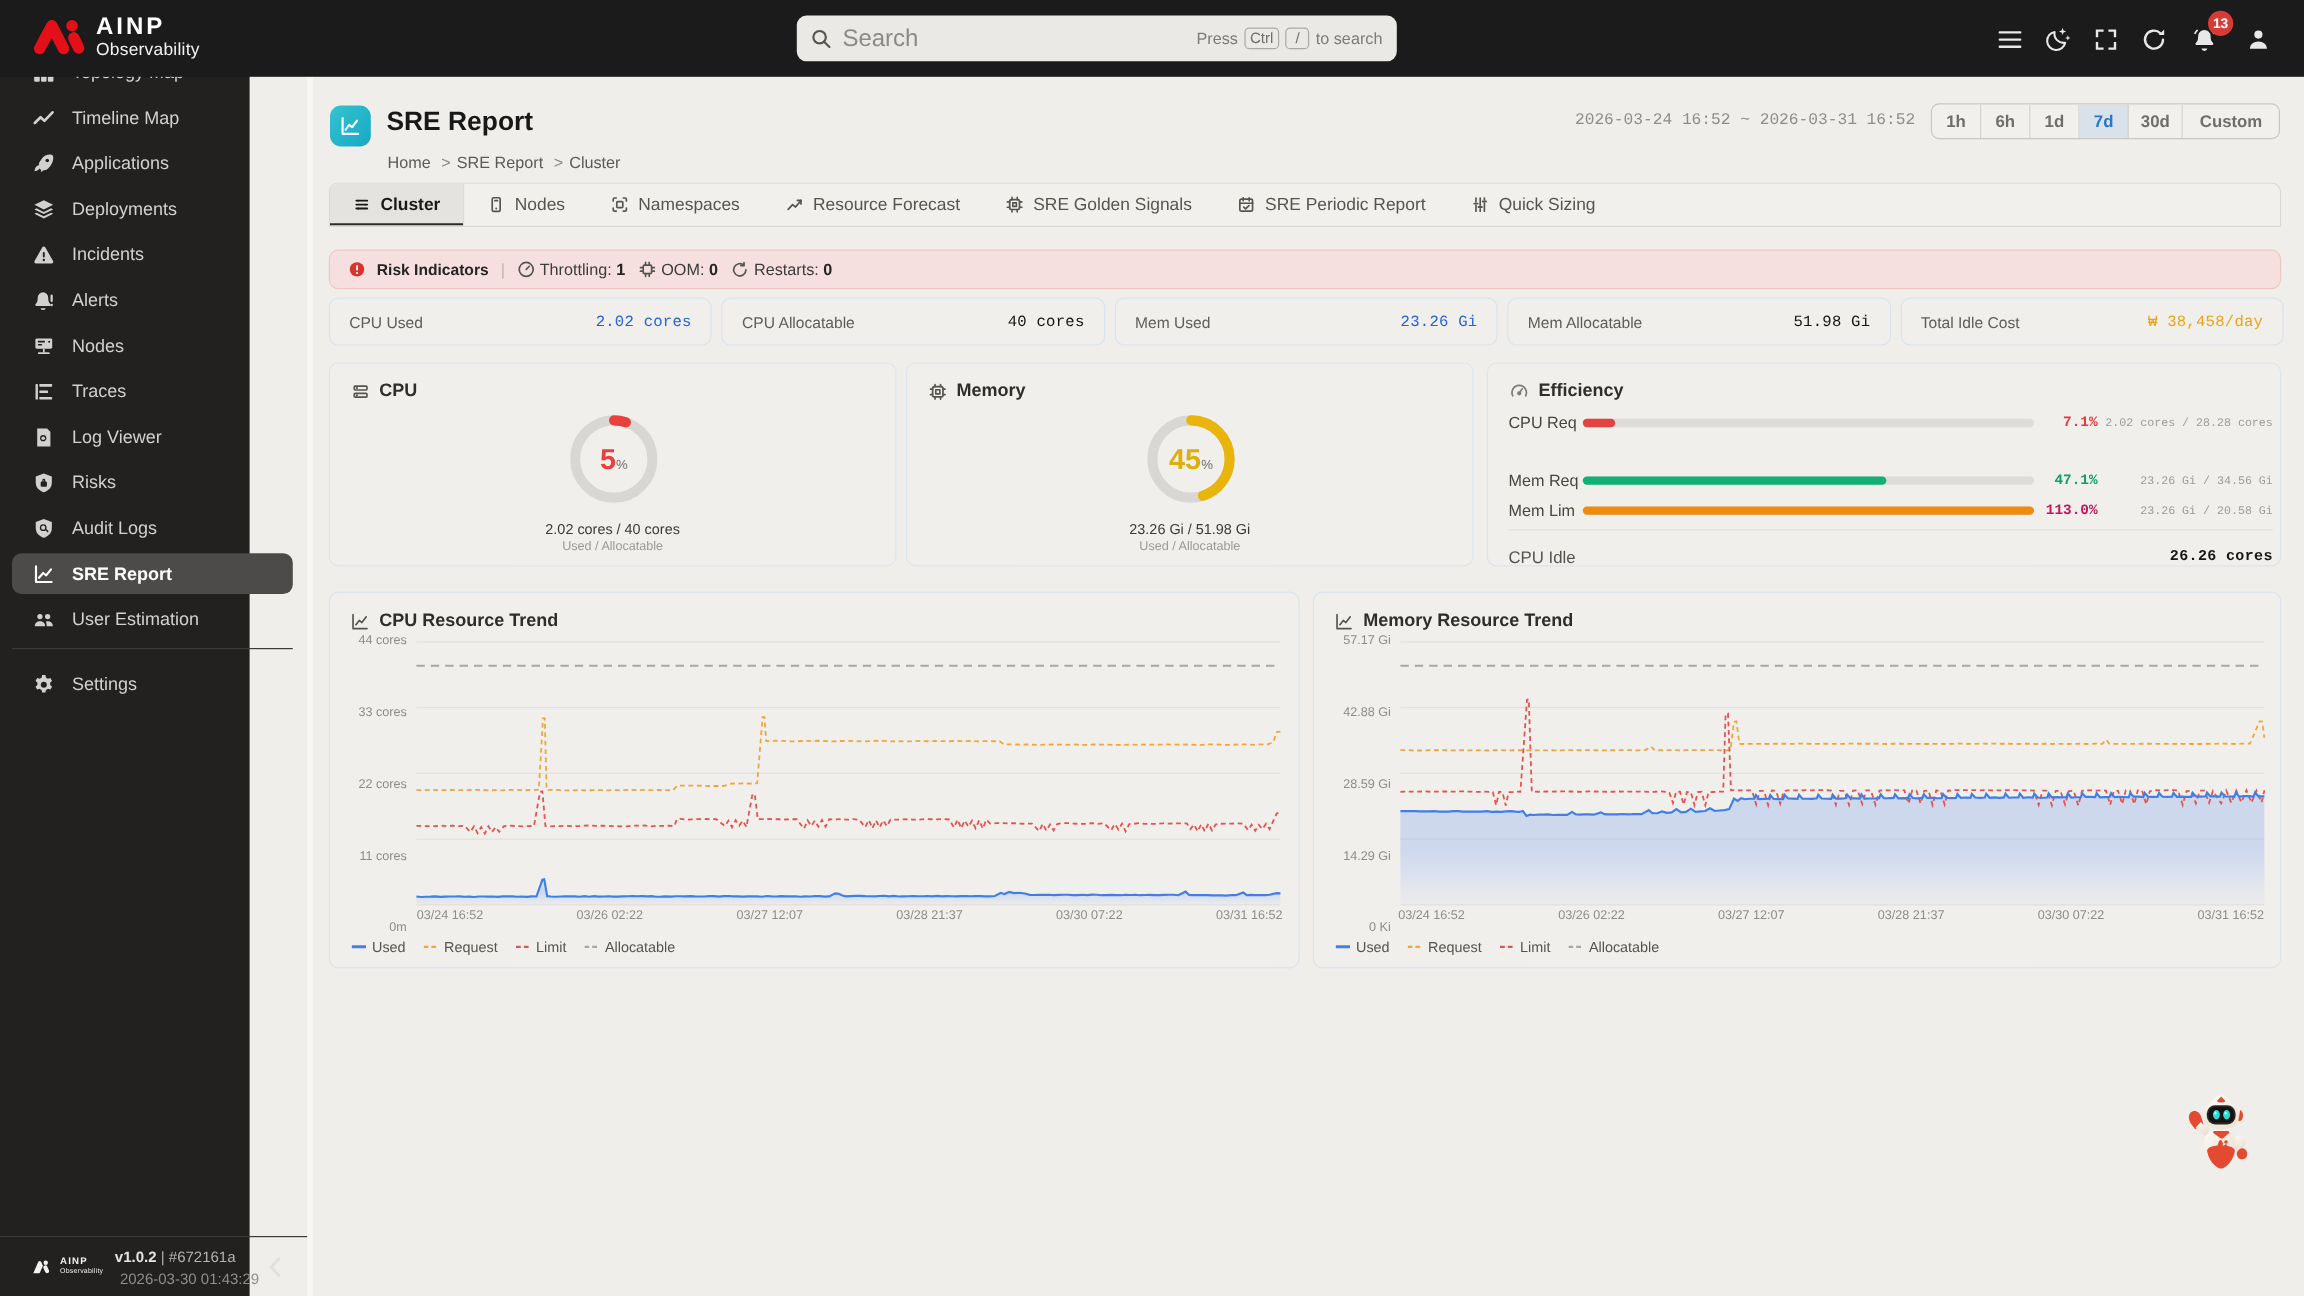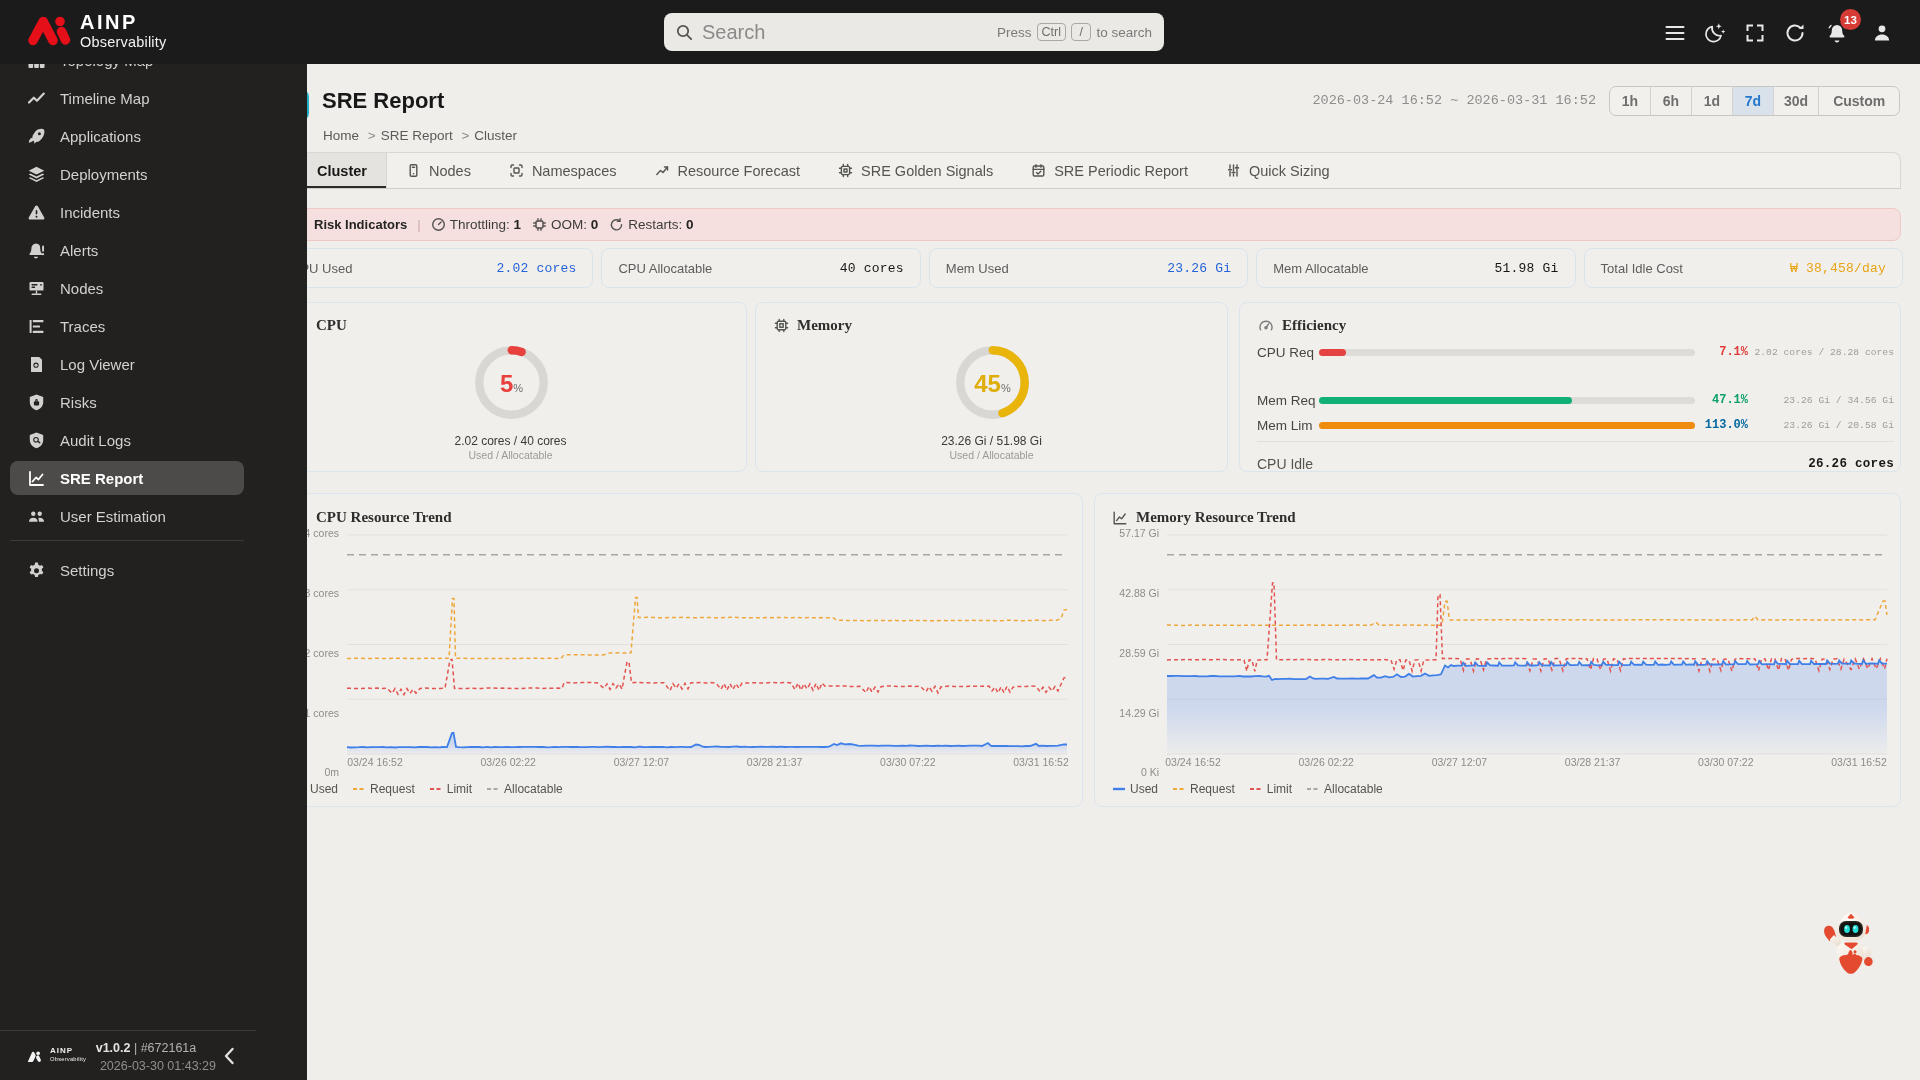--- a/index.html
+++ b/index.html
@@ -11,21 +11,21 @@
 .logo-text{position:absolute;left:80px;top:11px;color:#fff;}
 .logo-text .l1{font-size:20px;font-weight:bold;letter-spacing:2.5px;}
 .logo-text .l2{font-size:14.5px;font-weight:400;letter-spacing:0.2px;margin-top:0px;color:#f2f2f2;}
 .search{position:absolute;left:664px;top:13px;width:500px;height:38px;background:#ebe9e6;border-radius:8px;display:flex;align-items:center;padding:0 12px;}
 .search .ph{color:#8a8a88;font-size:20px;margin-left:9px;flex:1;}
 .search .hint{color:#7b7b79;font-size:13.5px;display:flex;align-items:center;gap:5px;}
 .key{border:1px solid #a9a9a7;border-radius:4px;padding:1px 4px;font-size:12.5px;color:#6f6f6d;background:transparent;}
 .hicon{position:absolute;top:22px;color:#e8e8e8;}
 .badge{position:absolute;left:1840px;top:9px;min-width:21px;height:21px;background:#d63c35;border-radius:11px;color:#fff;font-size:11.5px;font-weight:bold;display:flex;align-items:center;justify-content:center;padding:0 4px;z-index:31;}
 
-.sidebar{position:absolute;left:0;top:0;width:307px;height:1080px;background:#222120;z-index:20;padding-left:39px;}
+.sidebar{position:absolute;left:0;top:0;width:208px;height:1080px;background:#222120;z-index:20;padding-left:39px;}
 .mitem{position:absolute;left:10px;width:234px;height:34px;border-radius:8px;display:flex;align-items:center;color:#d2d1cf;font-size:15px;}
 .mitem svg{margin-left:17px;margin-right:14px;flex:none;}
 .mitem.sel{background:#4d4b49;color:#fff;font-weight:bold;}
 .sdiv{position:absolute;left:10px;width:234px;border-top:1px solid #3b3a39;}
 .sfoot{position:absolute;left:0;top:1030px;width:256px;height:50px;border-top:1px solid #3b3a39;}
 .sfoot .ver{position:absolute;left:76px;top:10px;width:140px;text-align:center;color:#b4b3b1;font-size:12.5px;white-space:nowrap;}
 .sfoot .ver b{color:#e4e3e1;margin-top:26px;}
 .sfoot .dt{position:absolute;left:76px;top:28px;width:140px;text-align:right;color:#8f8e8c;font-size:12.5px;white-space:nowrap;}
 
 .content{position:absolute;left:256px;top:64px;width:1664px;height:1016px;background:#f0eeeb;}
@@ -44,21 +44,21 @@
 .tab.on{background:#e5e3df;border-right:1px solid #d9d7d3;border-radius:8px 0 0 0;box-shadow:inset 0 -2px 0 #2b2b28;color:#181816;font-weight:bold;}
 
 .risk{position:absolute;left:18px;top:144px;width:1627px;height:33px;background:#f6e0df;border:1px solid #eec8c5;border-radius:8px;display:flex;align-items:center;font-size:13.5px;color:#3c3c3a;}
 .risk b{color:#242422;}
 
 .stat{position:absolute;top:184px;height:40px;background:#f1efec;border:1px solid #d9e3ee;border-radius:8px;display:flex;align-items:center;justify-content:space-between;padding:0 16px;}
 .stat .lb{font-size:13px;color:#5d5d5b;}
 .stat .vl{font-size:13px;font-weight:normal;letter-spacing:0.2px;}
 
 .card{position:absolute;background:#f1efec;border:1px solid #dbe4ef;border-radius:8px;}
-.ctitle{position:absolute;left:18px;top:14px;display:flex;align-items:center;gap:8px;font-size:15px;font-weight:bold;color:#2e2e2c;font-family:Liberation Serif, serif;}
+.ctitle{position:absolute;left:18px;top:14px;display:flex;align-items:flex-end;gap:8px;font-size:15px;font-weight:bold;color:#2e2e2c;}
 .donut-num{position:absolute;text-align:center;font-weight:bold;font-size:24px;}
 .donut-sub1{position:absolute;width:100%;text-align:center;font-size:12px;color:#3a3a38;}
 .donut-sub2{position:absolute;width:100%;text-align:center;font-size:10.5px;color:#9b9a98;}
 
 .effrow{position:absolute;height:16px;display:flex;align-items:center;}
 .effrow .lbl{width:62px;font-size:13.5px;color:#47473f;flex:none;white-space:nowrap;}
 .bar{position:relative;width:376px;height:7px;background:#dedcd8;border-radius:4px;margin-top:1px;flex:none;}
 .bar i{position:absolute;left:0;top:0;height:7px;border-radius:4px;display:block;}
 .effpct{width:53px;text-align:right;font-size:12px;font-weight:bold;flex:none;}
 .effdet{flex:1;text-align:right;font-size:9.7px;color:#9d9c9a;white-space:nowrap;}
@@ -512,21 +512,21 @@
           <i style="width:67.3%;background:#11b176"></i>
         </span>
         <span class="effpct mono" style="color:#0ca06a">47.1%</span>
         <span class="effdet mono">23.26 Gi / 34.56 Gi</span>
       </div>
 <div class="effrow" style="left:17px;top:114px;width:637px">
         <span class="lbl">Mem Lim</span>
         <span class="bar">
           <i style="width:100.0%;background:#ef8b0e"></i>
         </span>
-        <span class="effpct mono" style="color:#0369a1">113.0%</span>
+        <span class="effpct mono" style="color:#be185d">113.0%</span>
         <span class="effdet mono">23.26 Gi / 20.58 Gi</span>
       </div>
 <div style="position:absolute;left:17px;top:138px;width:637px;border-top:1px solid #e2e0dc"></div>
       <div style="position:absolute;left:17px;top:153px;width:637px;display:flex;justify-content:space-between;align-items:center">
         <span style="font-size:14px;color:#55554f">CPU Idle</span>
         <span class="mono" style="font-size:12.5px;font-weight:bold;color:#181816;letter-spacing:0.3px">26.26 cores</span>
       </div>
   </div>
 
   <div class="card chart-card" style="left:18px;width:809px">

